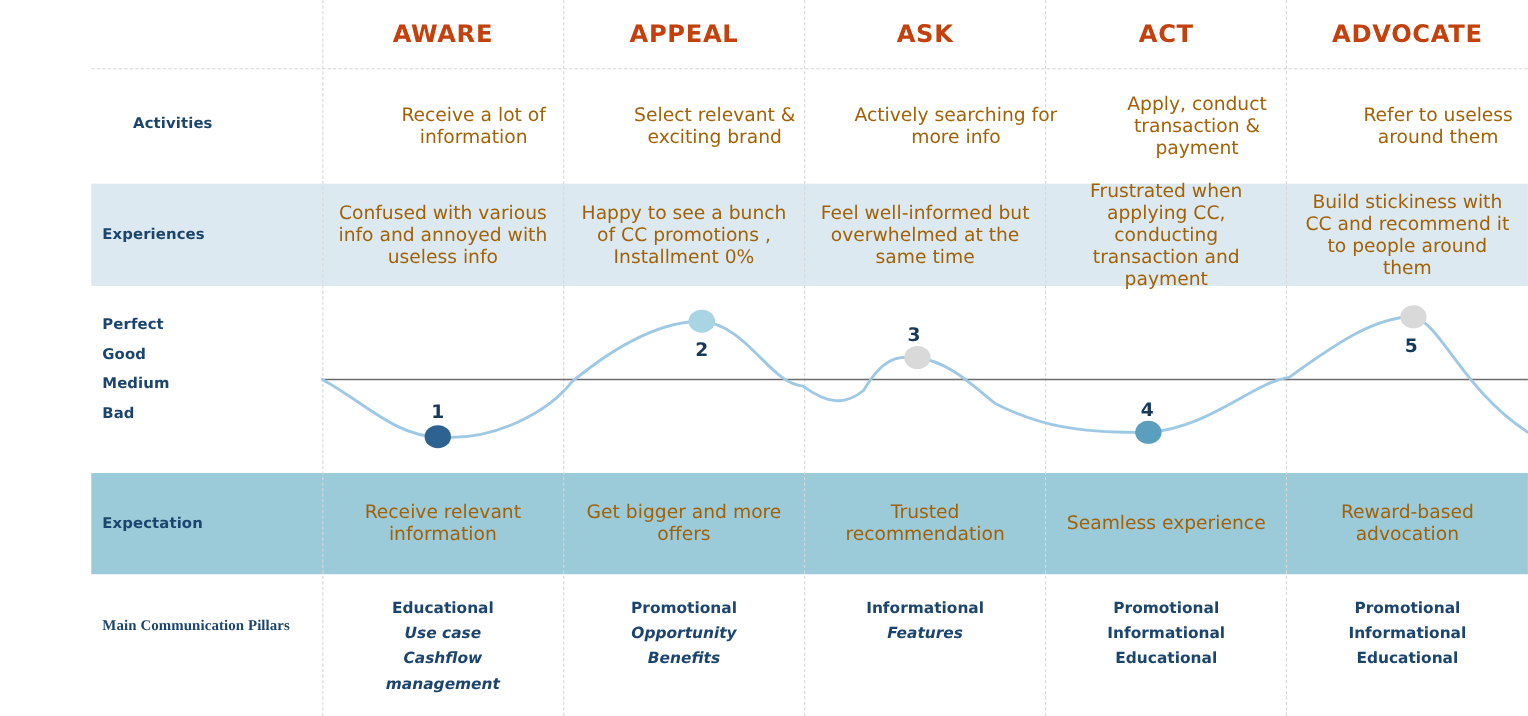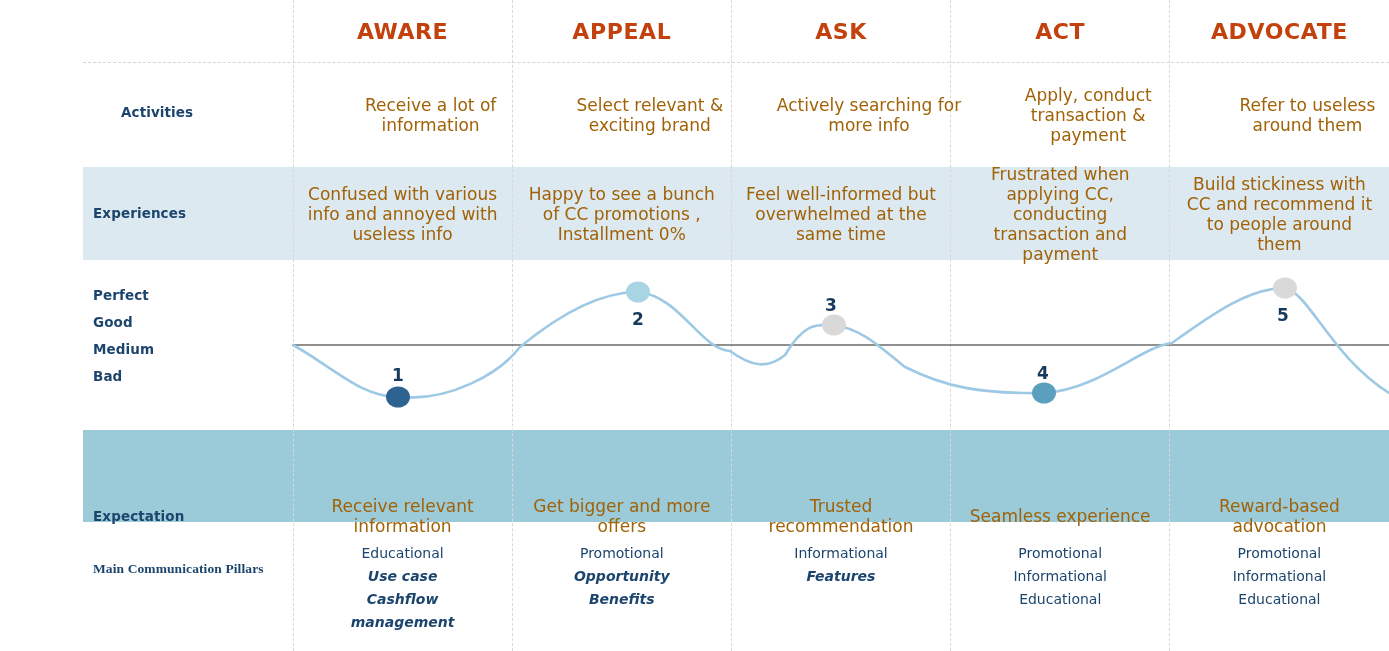--- a/index.html
+++ b/index.html
@@ -153,33 +153,33 @@
   }
   .point-label {
     position: absolute;
     font-size: 17px;
     font-weight: bold;
     color: #17395c;
     transform: translate(-50%, -50%);
   }
 
   
-  .row-expectation { top: 430px; height: 92px; margin-top: 40px; }
+  .row-expectation { top: 430px; height: 92px; }
   .row-expectation .row-label { top: 38px; }
   .row-expectation .cell { justify-content: center; }
 
   
   .row-pillars { top: 522px; height: 129px; }
   .row-pillars .row-label { top: 38px; font-family: Liberation Serif, serif; }
   .row-pillars .cell { justify-content: flex-start; padding-top: 20px; }
   .pillar-line {
     font-size: 14px;
     line-height: 23px;
     color: #1c456e;
-    font-weight: normal;
+    font-weight: bold;
   }
   .pillar-line.italic {
     font-style: italic;
     font-weight: bold;
   }
 </style>
 </head>
 <body>
 
 <div id="journey-map">

